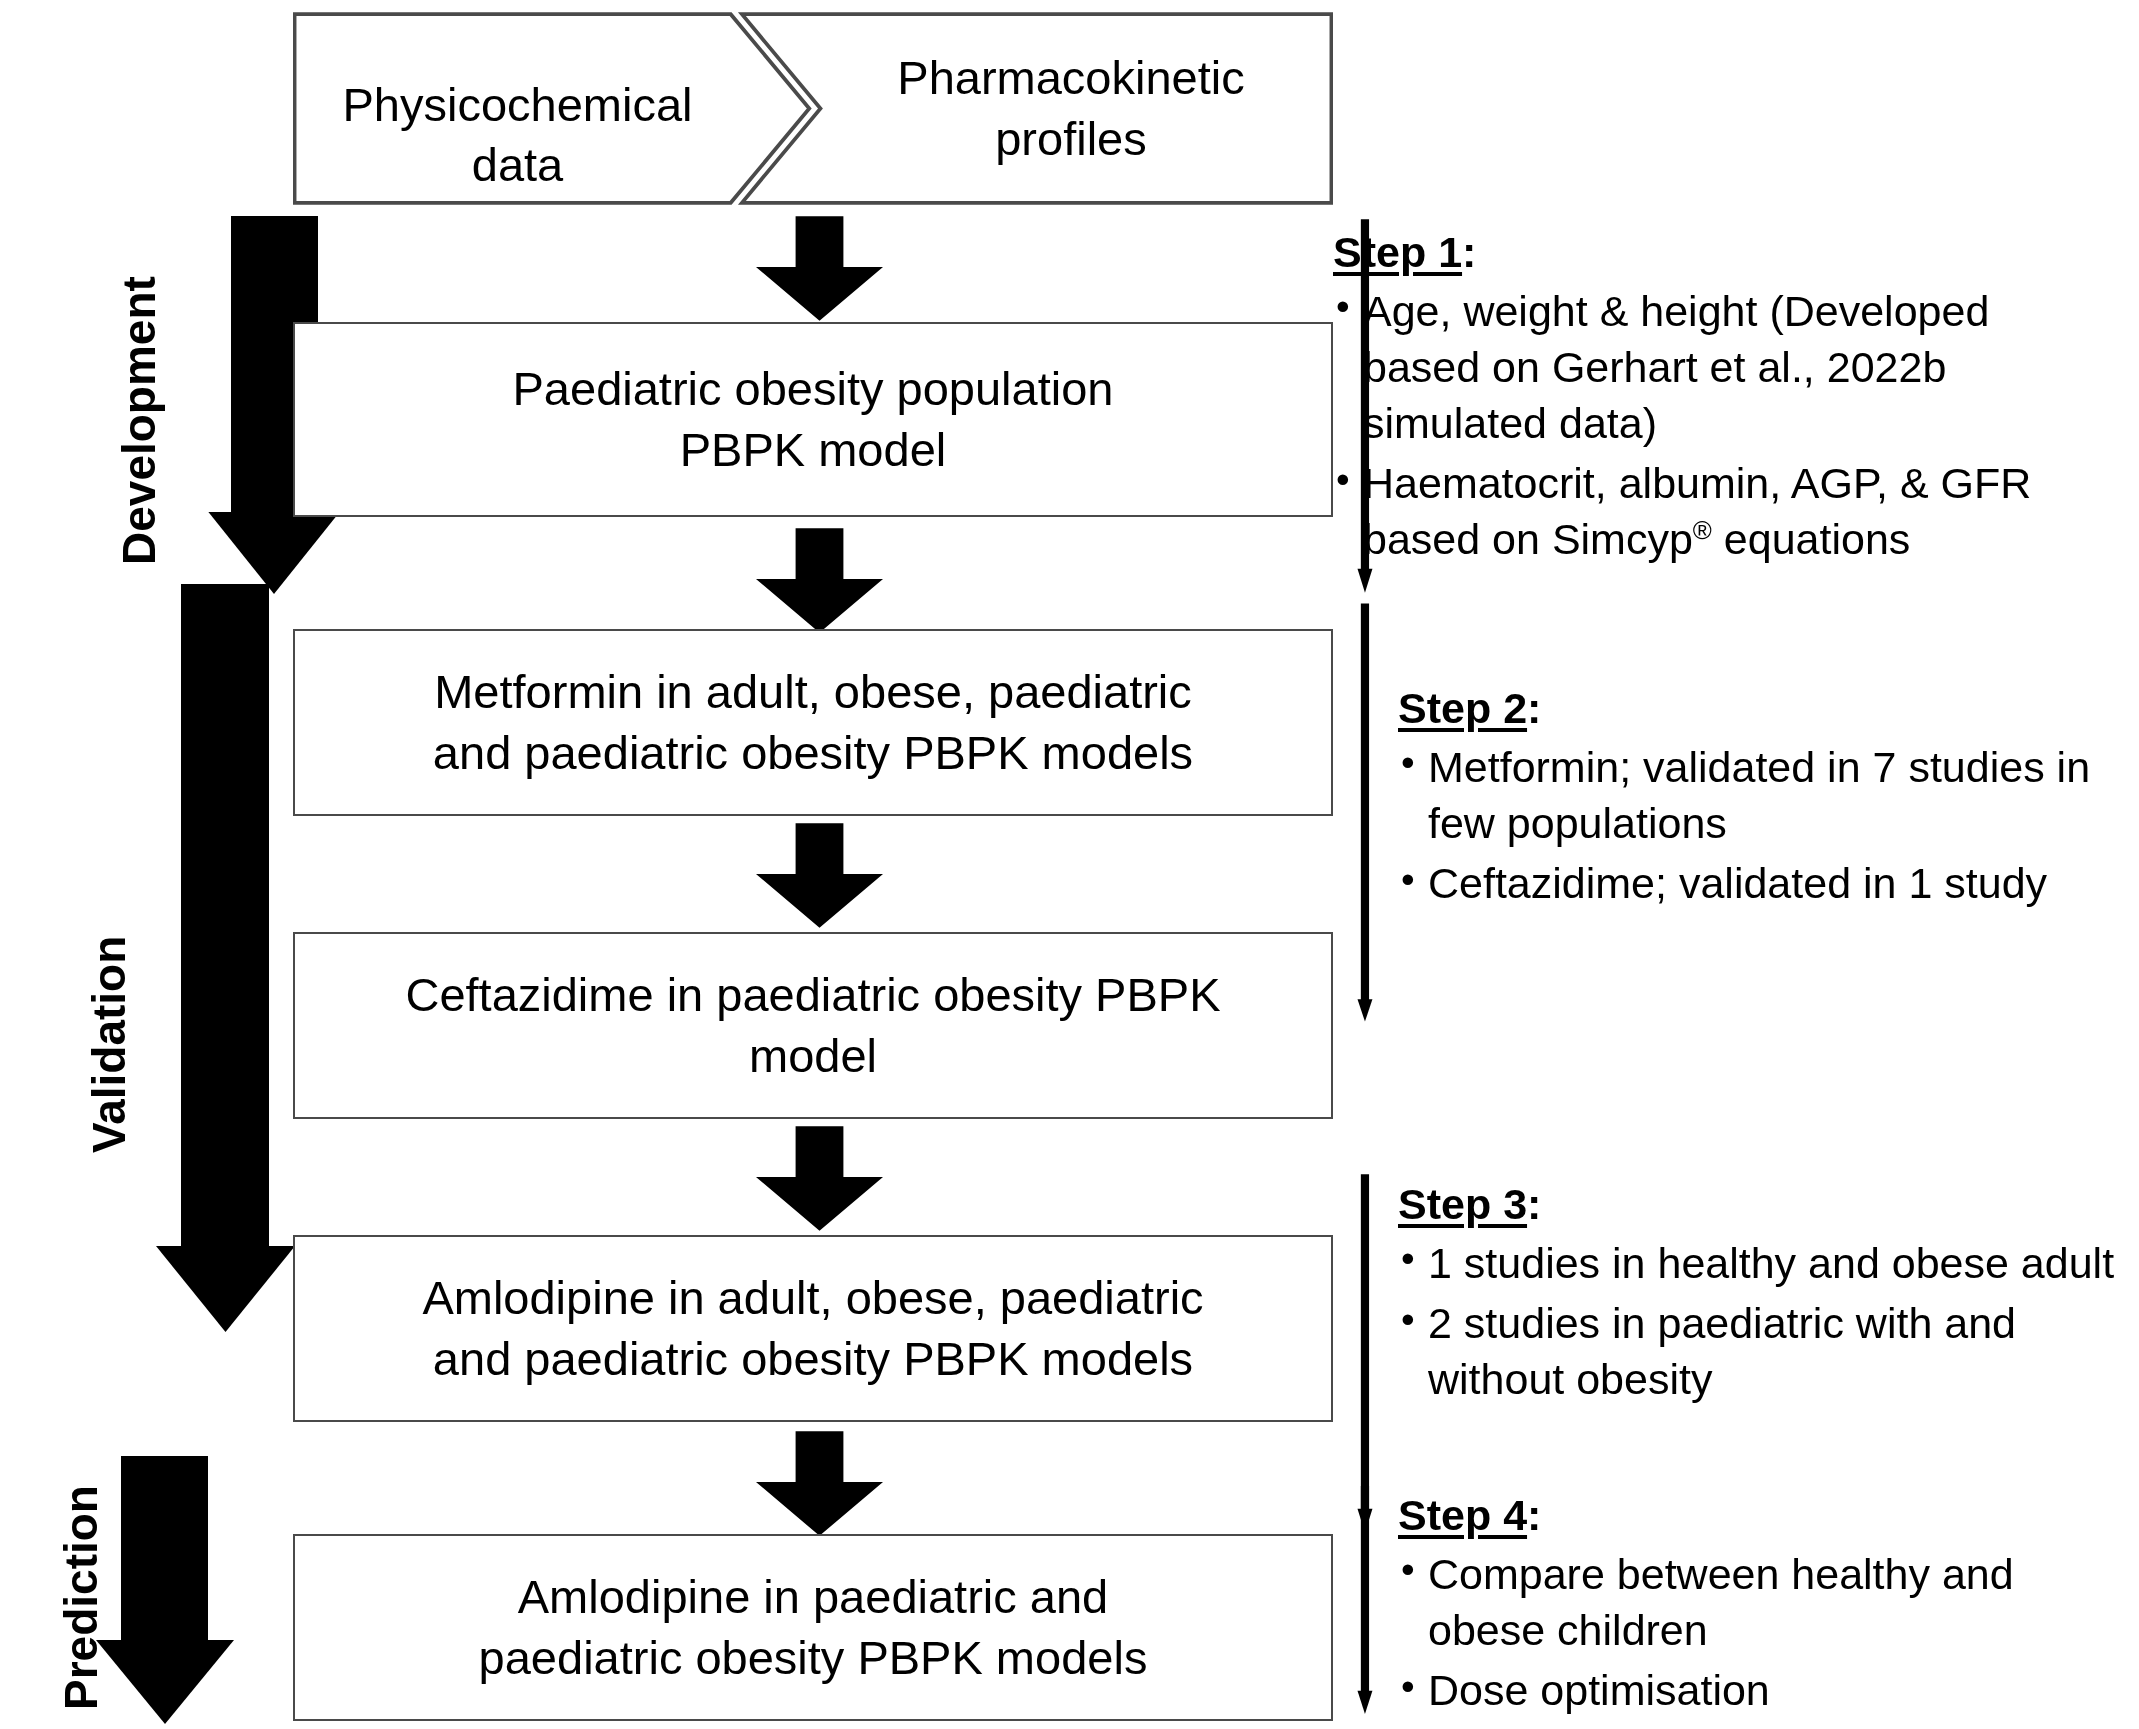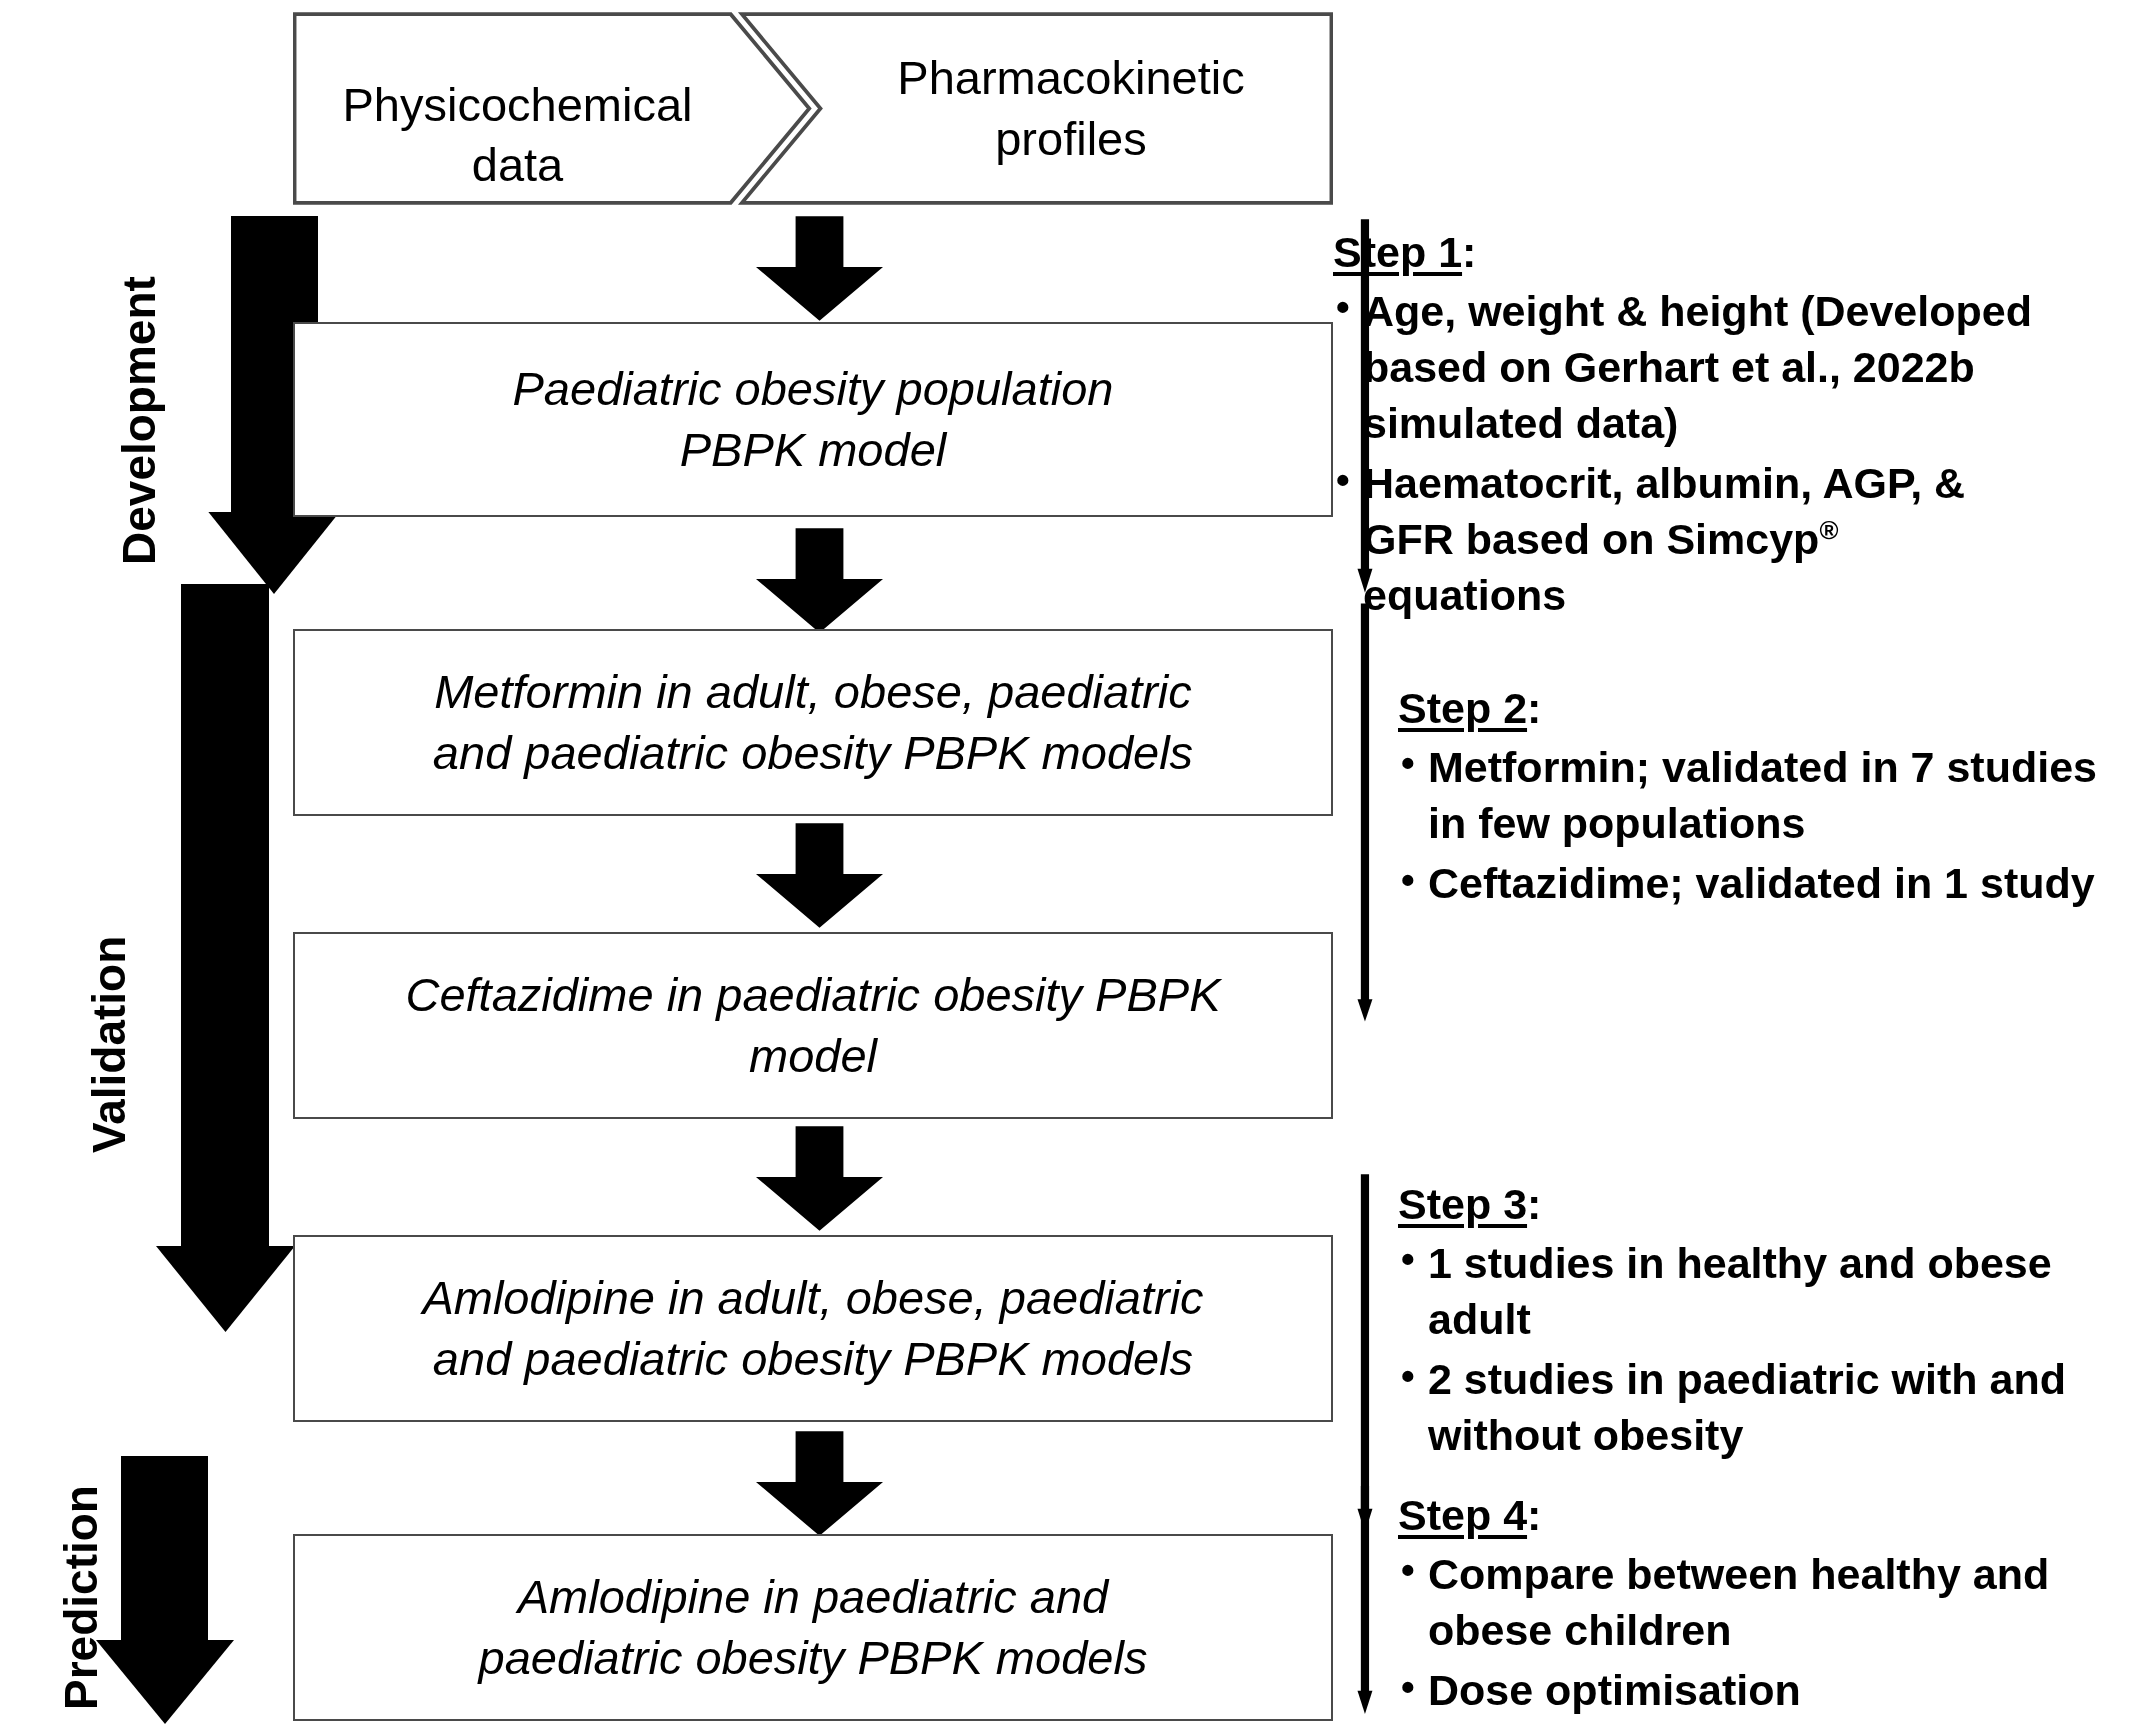--- a/index.html
+++ b/index.html
@@ -39,21 +39,21 @@
     background: #ffffff;
     display: flex;
     align-items: center;
     justify-content: center;
     text-align: center;
     font-size: 47px;
     line-height: 1.28;
     padding: 0 30px;
     color: #000;
   }
-  .flow-box .txt { display: block; width: 100%; font-style: italic; }
+  .flow-box .txt { display: block; width: 100%; }
 
   
   .chev-wrap {
     position: absolute;
     display: block;
   }
 
   
   .down-arrow { position: absolute; }
 
@@ -74,21 +74,20 @@
   }
   .step-title .u {
     text-decoration: underline;
     text-underline-offset: 5.2px;
     text-decoration-thickness: 3.7px;
   }
   .step-list {
     list-style: none;
     margin: 0;
     padding: 0;
-    font-weight: bold;
   }
   .step-list li {
     position: relative;
     padding-left: 30px;
     margin: 0 0 4.5px 0;
   }
   .step-list li:before {
     content: "\2022";
     position: absolute;
     left: 3px;

